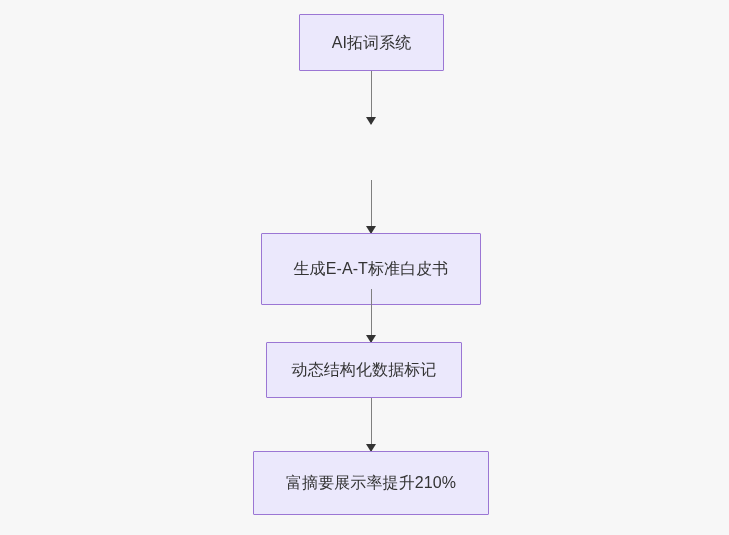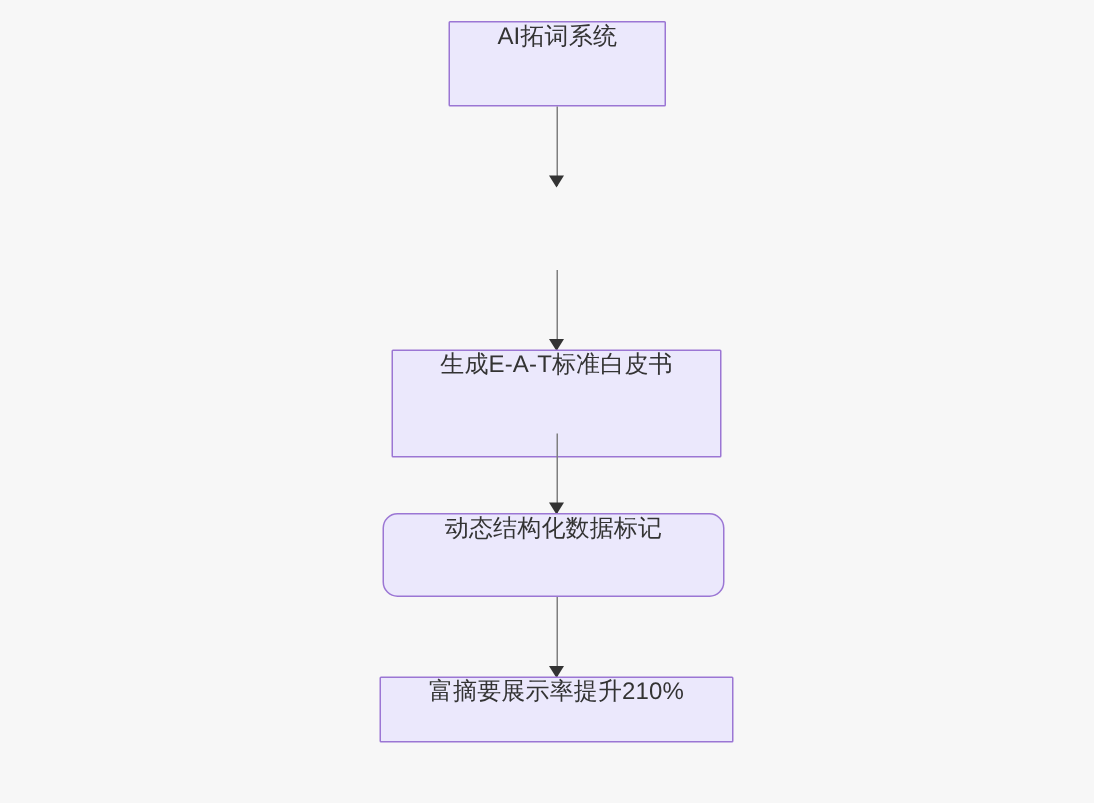--- a/index.html
+++ b/index.html
@@ -21,21 +21,21 @@
     width: 729px;
     height: 535px;
   }
   .node {
     position: absolute;
     box-sizing: border-box;
     background: #ebe8fc;
     border: 1.4px solid #9b76d4;
     border-radius: 1px;
     display: flex;
-    align-items: flex-start;
+    align-items: center;
     justify-content: center;
     text-align: center;
   }
   .node-label {
     font-size: 16px;
     line-height: 1.25;
     color: #333333;
     letter-spacing: 0.1px;
     white-space: nowrap;
   }
@@ -56,22 +56,22 @@
     height: 0;
     border-left: 5.5px solid transparent;
     border-right: 5.5px solid transparent;
     border-top: 8px solid #333333;
     left: -4.7px;
   }
   
   #node-1 { left: 299px; top: 14px;  width: 145px; height: 57px; }
   #node-2 { left: 275px; top: 124px; width: 191px; height: 56px; }
   #node-3 { left: 261px; top: 233px; width: 220px; height: 72px; }
-  #node-4 { left: 255px; top: 342px; width: 228px; height: 56px; border-radius: 10px; }
-  #node-5 { left: 253px; top: 451px; width: 236px; height: 44px; }
+  #node-4 { left: 266px; top: 342px; width: 196px; height: 56px; }
+  #node-5 { left: 253px; top: 451px; width: 236px; height: 64px; }
   
   #edge-1 { left: 370.5px; top: 71px;  height: 53px; }
   #edge-2 { left: 370.5px; top: 180px; height: 53px; }
   #edge-3 { left: 370.5px; top: 289px; height: 53px; }
   #edge-4 { left: 370.5px; top: 398px; height: 53px; }
   .edge .edge-line { height: 100%; }
   .edge .edge-head { bottom: -1px; }
 </style>
 </head>
 <body>

